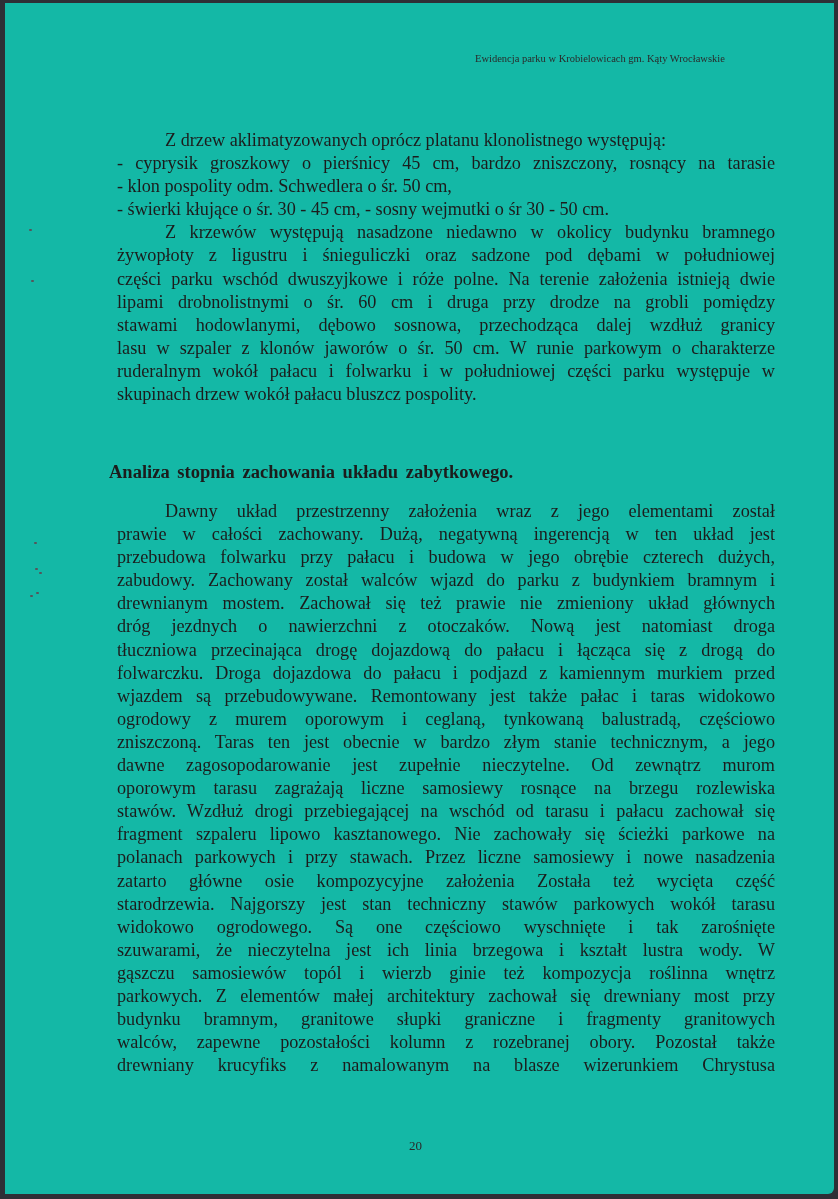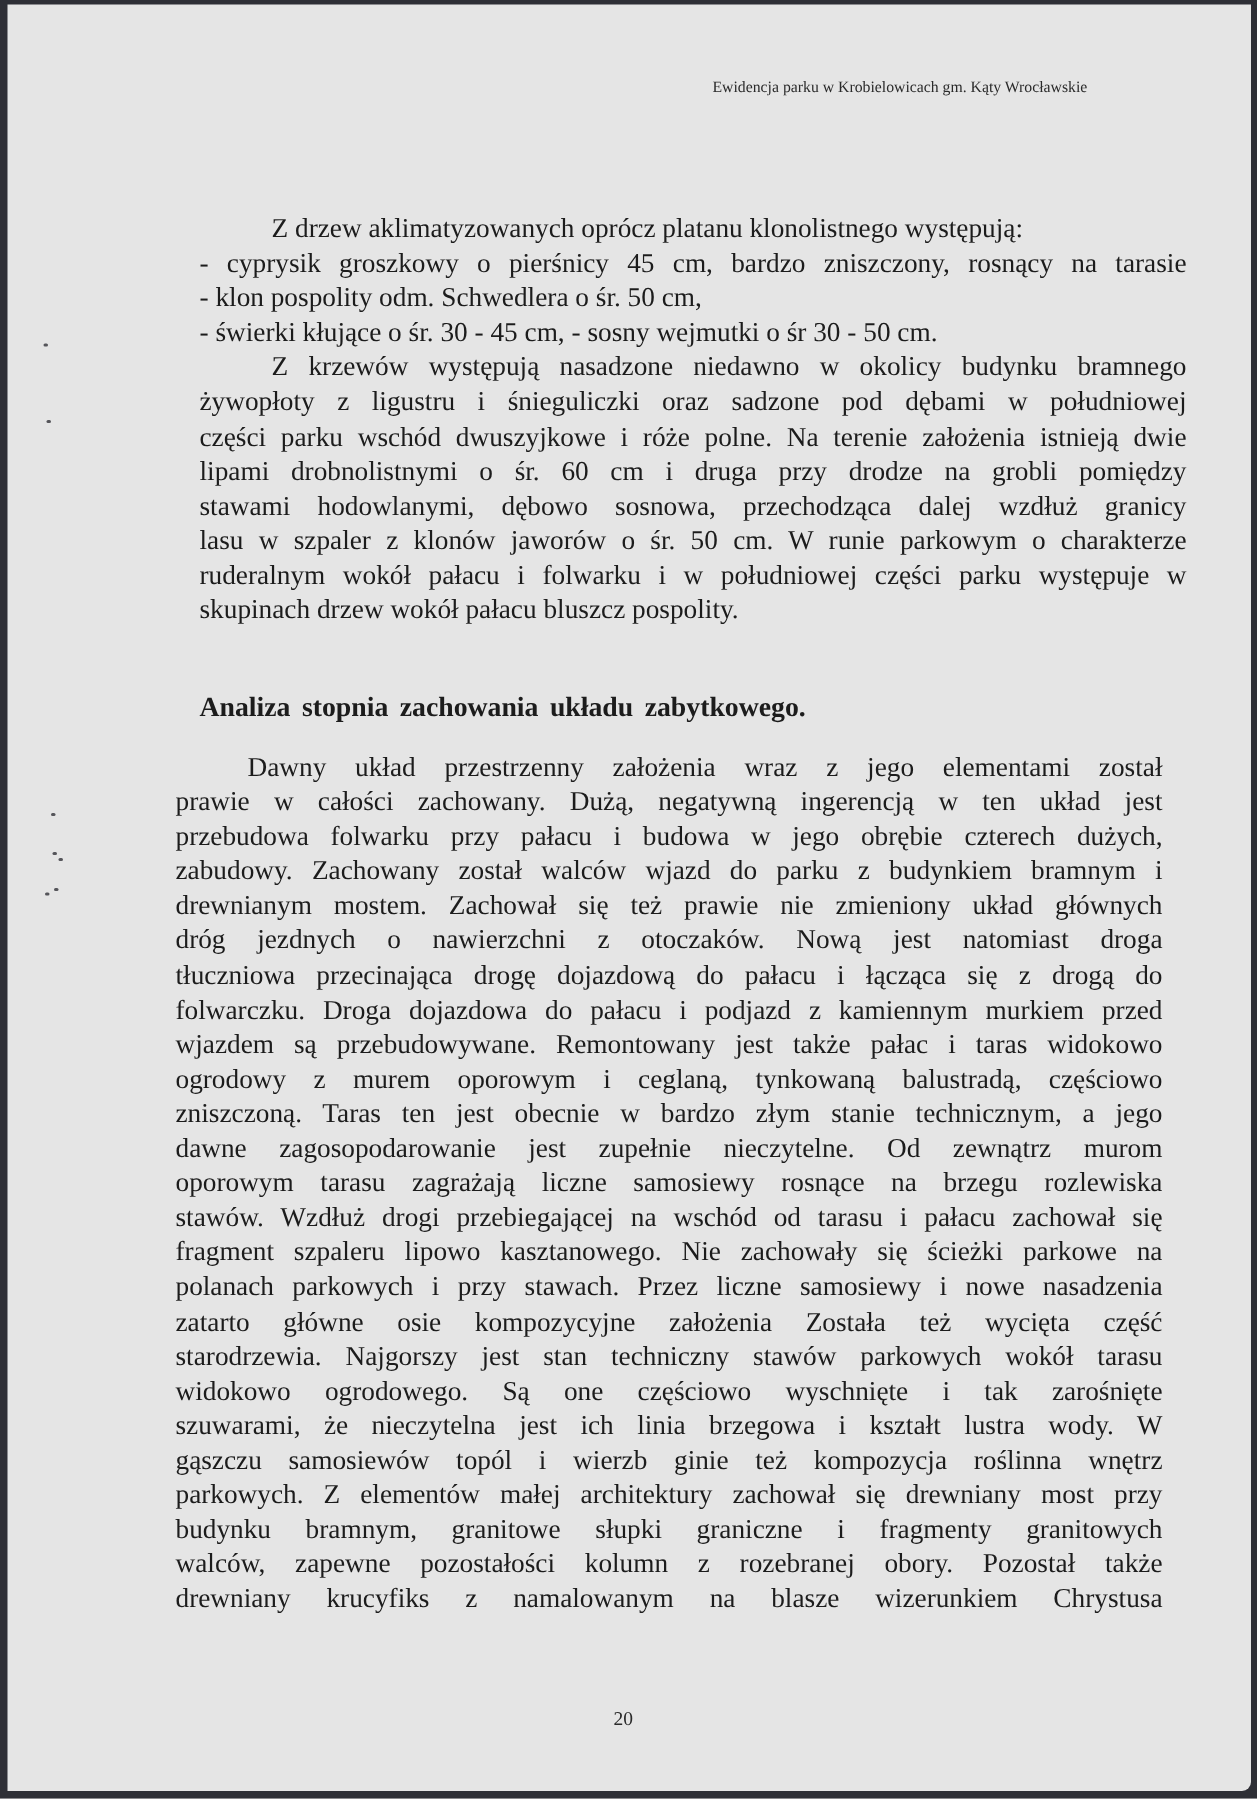--- a/index.html
+++ b/index.html
@@ -6,21 +6,21 @@
   body {
     width: 838px; height: 1199px;
     background: #2e2f36;
     position: relative;
     overflow: hidden;
   }
   .page {
     position: absolute;
     left: 5px; top: 3px;
     width: 829px; height: 1191px;
-    background: #e5e5e5;
+    background: #14b8a6;
     border-bottom-right-radius: 6px;
   }
   .header {
     position: absolute;
     top: 50px; left: 470px;
     font-family: "Liberation Serif", serif;
     font-size: 10.5px;
     color: #2a2a2a;
     white-space: nowrap;
   }
@@ -37,21 +37,21 @@
     text-align: justify;
     text-align-last: justify;
     white-space: nowrap;
     height: 23.1px;
     overflow: visible;
   }
   .line.last { text-align-last: left; }
   .line.indent { padding-left: 48px; }
   .heading {
     position: absolute;
-    left: 128px; top: 459px;
+    left: 104px; top: 459px;
     font-family: "Liberation Serif", serif;
     font-weight: bold;
     font-size: 18.5px;
     color: #1c1c1c;
     word-spacing: 3px;
     white-space: nowrap;
   }
   .page-number {
     position: absolute;
     left: 404px; top: 1135px;
@@ -66,21 +66,21 @@
     border-radius: 1px;
   }
 </style>
 </head>
 <body>
 
 <div class="page">
 
   <div class="header">Ewidencja parku w Krobielowicach gm. Kąty Wrocławskie</div>
 
-  <div class="body-text" style="top:138px;margin-left:16px;">
+  <div class="body-text" style="top:126px;">
     <span class="line indent last">Z drzew aklimatyzowanych oprócz platanu klonolistnego występują:</span>
     <span class="line">- cyprysik groszkowy o pierśnicy 45 cm, bardzo zniszczony, rosnący na tarasie</span>
     <span class="line last">- klon pospolity odm. Schwedlera o śr. 50 cm,</span>
     <span class="line last">- świerki kłujące o śr. 30 - 45 cm, - sosny wejmutki o śr 30 - 50 cm.</span>
     <span class="line indent">Z krzewów występują nasadzone niedawno w okolicy budynku bramnego</span>
     <span class="line">żywopłoty z ligustru i śnieguliczki oraz sadzone pod dębami w południowej</span>
     <span class="line">części parku wschód dwuszyjkowe i róże polne. Na terenie założenia istnieją dwie</span>
     <span class="line">lipami drobnolistnymi o śr. 60 cm i druga przy drodze na grobli pomiędzy</span>
     <span class="line">stawami hodowlanymi, dębowo sosnowa, przechodząca dalej wzdłuż granicy</span>
     <span class="line">lasu w szpaler z klonów jaworów o śr. 50 cm. W runie parkowym o charakterze</span>

